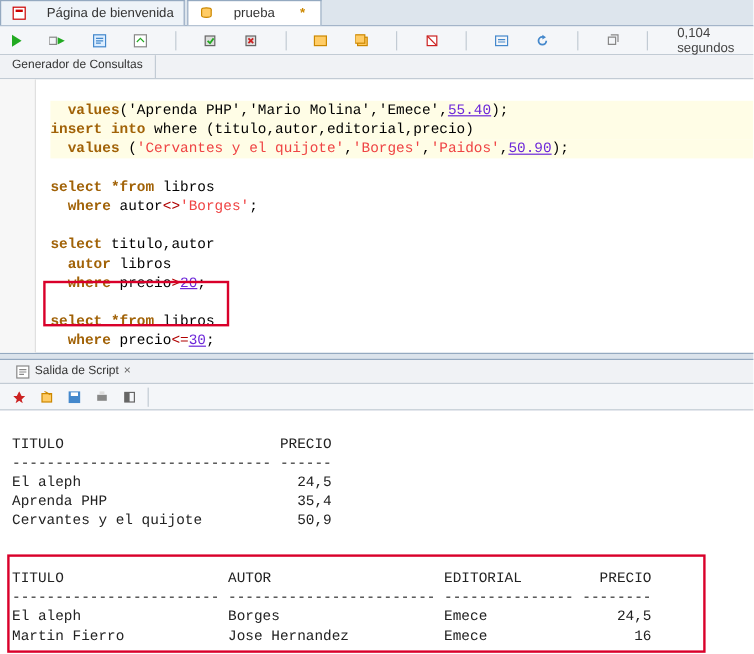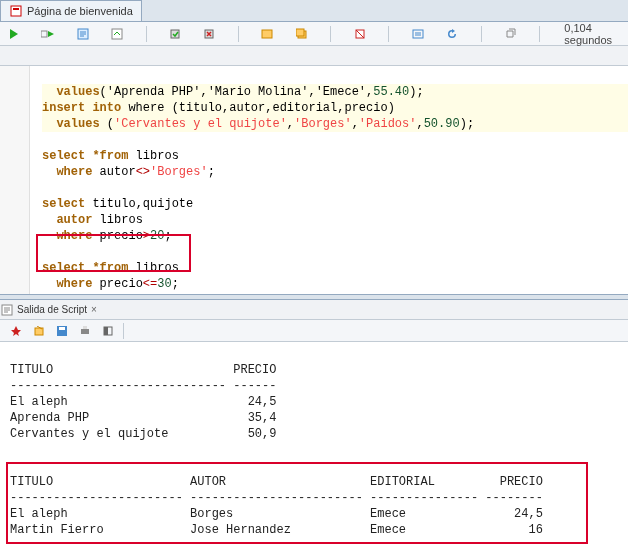--- a/index.html
+++ b/index.html
@@ -1,57 +1,67 @@
 <!DOCTYPE html>
 <html><head>
 <meta charset="utf-8">
 <style>
   * { margin:0; padding:0; box-sizing:border-box; }
   body { font-family:Tahoma,Arial,sans-serif; font-size:11px; background:#fff; width:628px; height:545px; overflow:hidden; color:#333; }
   .tabs { display:flex; background:#dde5ed; border-bottom:1px solid #94a9c0; height:22px; }
-  .tab { display:flex; align-items:center; padding:2px 8px; background:#eef3f8; border:1px solid #94a9c0; border-bottom:none; margin-right:2px; cursor:pointer; gap:4px; }
+  .tab { display:flex; align-items:center; padding:2px 8px; background:#eef3f8; border:1px solid #94a9c0; border-bottom:none; margin-right:2px; cursor:pointer; gap:16px; }
   .tab.active { background:#fff; }
   .ico { width:14px; height:14px; display:inline-flex; align-items:center; justify-content:center; }
   .toolbar { display:flex; align-items:center; gap:19px; padding:2px 6px; background:#f4f6f9; border-bottom:1px solid #c2cbd4; height:24px; }
   .tbtn { width:20px; height:20px; display:flex; align-items:center; justify-content:center; border:1px solid transparent; border-radius:2px; cursor:pointer; }
   .tbar-sep { width:1px; height:16px; background:#c2cbd4; margin:0 2px; }
   .status-txt { margin-left:4px; color:#444; }
   .subtabs { display:flex; background:#f0f2f5; border-bottom:1px solid #c2cbd4; height:20px; font-size:10px; }
   .subtab { padding:3px 10px; border-right:1px solid #c2cbd4; cursor:pointer; }
   .subtab.active { background:#fff; }
   .editor { position:relative; height:228px; overflow:hidden; }
   .gutter { position:absolute; left:0; top:0; width:30px; height:100%; background:#f7f7f7; border-right:1px solid #e0e0e0; }
   .code { position:absolute; left:30px; top:0; right:0; font-family:Consolas,'Courier New',monospace; font-size:12px; line-height:16px; padding:2px 0 2px 12px; white-space:pre; color:#000; }
   .kw { color:#a16207; font-weight:bold; }
   .str { color:#ef4444; }
-  .num { color:#14532d; }
+  .num { color:#6d28d9;text-decoration:underline; }
   .op { color:#b00000; }
   .ln-hl { background:#fffde6; display:inline-block; width:100%; }
   .redbox1 { position:absolute; left:36px; top:168px; width:155px; height:38px; border:2px solid #d9002a; pointer-events:none; }
   .divider { height:6px; background:#dbe3eb; border-top:1px solid #94a9c0; border-bottom:1px solid #94a9c0; }
-  .out-header { display:flex; align-items:center; background:#f0f2f5; border-bottom:1px solid #c2cbd4; height:20px; padding-left:0; font-size:10px; }
+  .out-header { display:flex; align-items:center; background:#f0f2f5; border-bottom:1px solid #c2cbd4; height:20px; padding-left:12px; font-size:10px; }
   .out-header .close { margin-left:4px; cursor:pointer; font-family:Arial; color:#666; }
   .out-toolbar { display:flex; align-items:center; gap:3px; padding:2px 6px; background:#f4f6f9; border-bottom:1px solid #c2cbd4; height:22px; }
   .out-toolbar .status-txt { font-size:10px; }
   .results { position:relative; font-family:Consolas,'Courier New',monospace; font-size:12px; line-height:16px; padding:4px 10px; color:#222; white-space:pre; height:210px; }
   .redbox2 { position:absolute; left:6px; top:120px; width:582px; height:82px; border:2px solid #d9002a; pointer-events:none; }
 </style>
 </head>
 <body>
 
 <div class="tabs">
   <div class="tab">
     <span class="ico">
       <svg width="12" height="12" viewBox="0 0 12 12">
           <rect x="1" y="1" width="10" height="10" fill="#fff" stroke="#c00" stroke-width="1"></rect>
           <rect x="3" y="3" width="6" height="2" fill="#c00"></rect>
         </svg>
     </span>
     <span>Página de bienvenida</span>
   </div>
+  <div class="tab active">
+    <span class="ico">
+      <svg width="12" height="12" viewBox="0 0 12 12">
+          <ellipse cx="6" cy="3" rx="4" ry="1.5" fill="#fc6" stroke="#c80"></ellipse>
+          <path d="M2 3v5c0 .8 1.8 1.5 4 1.5s4-.7 4-1.5V3" fill="#fc6" stroke="#c80"></path>
+        </svg>
+    </span>
+    <span>prueba</span>
+    <span class="ico" style="color:#c80;font-weight:bold">*</span>
+  </div>
 </div>
 
 <div class="toolbar">
   <span class="tbtn">
       <svg width="12" height="12">
         <path d="M2 1l8 5-8 5z" fill="#2a2"></path>
       </svg>
     </span>
   <span class="tbtn">
       <svg width="14" height="12">
@@ -120,33 +130,34 @@
       <svg width="12" height="12">
         <path d="M3 3h6v6H3z" fill="none" stroke="#888"></path>
         <path d="M5 1h6v6" fill="none" stroke="#888"></path>
       </svg>
     </span>
   <span class="tbar-sep"></span>
   <span class="status-txt">0,104 segundos</span>
 </div>
 
 <div class="subtabs">
+  <div class="subtab">Generador de Consultas</div>
 </div>
 
 <div class="editor">
   <div class="gutter"></div>
   <div class="code">
 <span class="ln-hl"><span class="kw">  values</span><span>('Aprenda PHP','Mario Molina','Emece',</span><span class="num">55.40</span><span>);</span></span>
 <span class="ln-hl"><span class="kw">insert into</span><span> where (titulo,autor,editorial,precio)</span></span>
 <span class="ln-hl"><span class="kw">  values</span><span> (</span><span class="str">'Cervantes y el quijote'</span>,<span class="str">'Borges'</span>,<span class="str">'Paidos'</span>,<span class="num">50.90</span><span>);</span></span>
 
 <span class="kw">select *from</span><span> libros</span>
 <span class="kw">  where</span><span> autor</span><span class="op">&lt;&gt;</span><span class="str">'Borges'</span><span>;</span>
 
-<span class="kw">select</span><span> titulo,quijote</span>
+<span class="kw">select</span><span> titulo,autor</span>
 <span class="kw">  autor</span><span> libros</span>
 <span class="kw">  where</span><span> precio</span><span class="op">&gt;</span><span class="num">20</span><span>;</span>
 
 <span class="kw">select *from</span><span> libros</span>
 <span class="kw">  where</span><span> precio</span><span class="op">&lt;=</span><span class="num">30</span><span>;</span>
 </div>
   <div class="redbox1"></div>
 </div>
 
 <div class="divider"></div>

